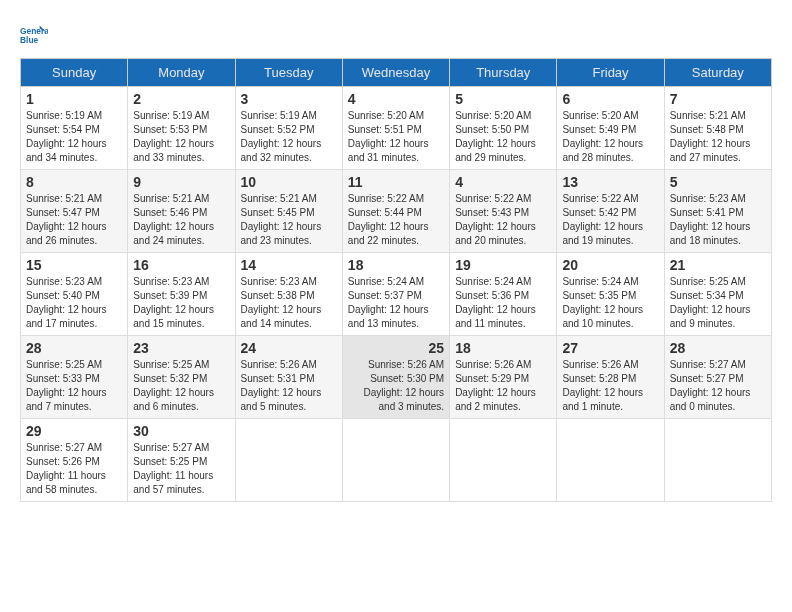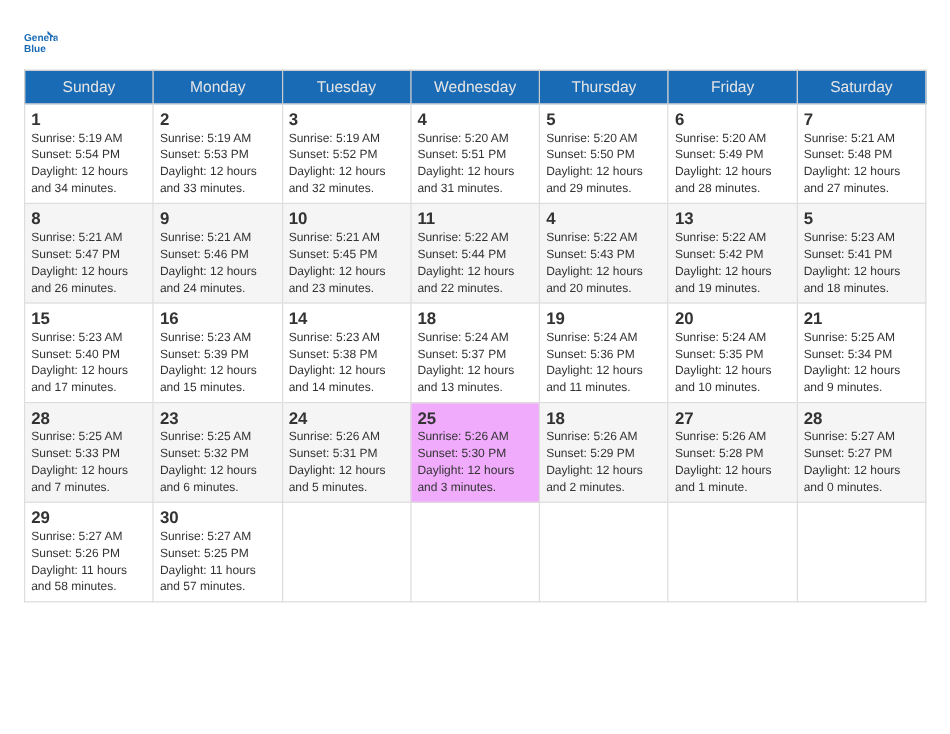--- a/index.html
+++ b/index.html
@@ -148,21 +148,21 @@
         <td style="background: rgb(255, 255, 255);"><span class="day-num">14</span><span class="day-info">Sunrise: 5:23 AM<br>Sunset: 5:38 PM<br>Daylight: 12 hours and 14 minutes.</span></td>
         <td style="background: rgb(255, 255, 255); margin-top: 30px;"><span class="day-num">18</span><span class="day-info">Sunrise: 5:24 AM<br>Sunset: 5:37 PM<br>Daylight: 12 hours and 13 minutes.</span></td>
         <td style="background: rgb(255, 255, 255);"><span class="day-num">19</span><span class="day-info">Sunrise: 5:24 AM<br>Sunset: 5:36 PM<br>Daylight: 12 hours and 11 minutes.</span></td>
         <td style="background: rgb(255, 255, 255);"><span class="day-num">20</span><span class="day-info">Sunrise: 5:24 AM<br>Sunset: 5:35 PM<br>Daylight: 12 hours and 10 minutes.</span></td>
         <td style="background: rgb(255, 255, 255);"><span class="day-num">21</span><span class="day-info">Sunrise: 5:25 AM<br>Sunset: 5:34 PM<br>Daylight: 12 hours and 9 minutes.</span></td>
       </tr>
       <tr>
         <td style="background: rgb(245, 245, 245);"><span class="day-num">28</span><span class="day-info">Sunrise: 5:25 AM<br>Sunset: 5:33 PM<br>Daylight: 12 hours and 7 minutes.</span></td>
         <td style="background: rgb(245, 245, 245);"><span class="day-num">23</span><span class="day-info">Sunrise: 5:25 AM<br>Sunset: 5:32 PM<br>Daylight: 12 hours and 6 minutes.</span></td>
         <td style="background: rgb(245, 245, 245);"><span class="day-num">24</span><span class="day-info">Sunrise: 5:26 AM<br>Sunset: 5:31 PM<br>Daylight: 12 hours and 5 minutes.</span></td>
-        <td style="background: #f0abfc;"><span class="day-num">25</span><span class="day-info">Sunrise: 5:26 AM<br>Sunset: 5:30 PM<br>Daylight: 12 hours and 3 minutes.</span></td>
+        <td style="background: #e5e5e5; text-align: right;"><span class="day-num">25</span><span class="day-info">Sunrise: 5:26 AM<br>Sunset: 5:30 PM<br>Daylight: 12 hours and 3 minutes.</span></td>
         <td style="background: rgb(245, 245, 245);"><span class="day-num">18</span><span class="day-info">Sunrise: 5:26 AM<br>Sunset: 5:29 PM<br>Daylight: 12 hours and 2 minutes.</span></td>
         <td style="background: rgb(245, 245, 245);"><span class="day-num">27</span><span class="day-info">Sunrise: 5:26 AM<br>Sunset: 5:28 PM<br>Daylight: 12 hours and 1 minute.</span></td>
         <td style="background: rgb(245, 245, 245);"><span class="day-num">28</span><span class="day-info">Sunrise: 5:27 AM<br>Sunset: 5:27 PM<br>Daylight: 12 hours and 0 minutes.</span></td>
       </tr>
       <tr>
         <td style="background: rgb(255, 255, 255);"><span class="day-num">29</span><span class="day-info">Sunrise: 5:27 AM<br>Sunset: 5:26 PM<br>Daylight: 11 hours and 58 minutes.</span></td>
         <td style="background: rgb(255, 255, 255); margin-top: 12px;"><span class="day-num">30</span><span class="day-info">Sunrise: 5:27 AM<br>Sunset: 5:25 PM<br>Daylight: 11 hours and 57 minutes.</span></td>
         <td class="empty-cell"></td>
         <td class="empty-cell"></td>
         <td class="empty-cell"></td>

